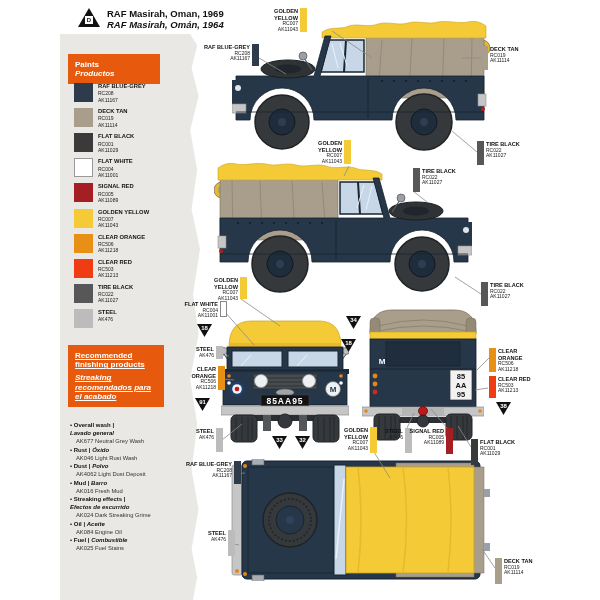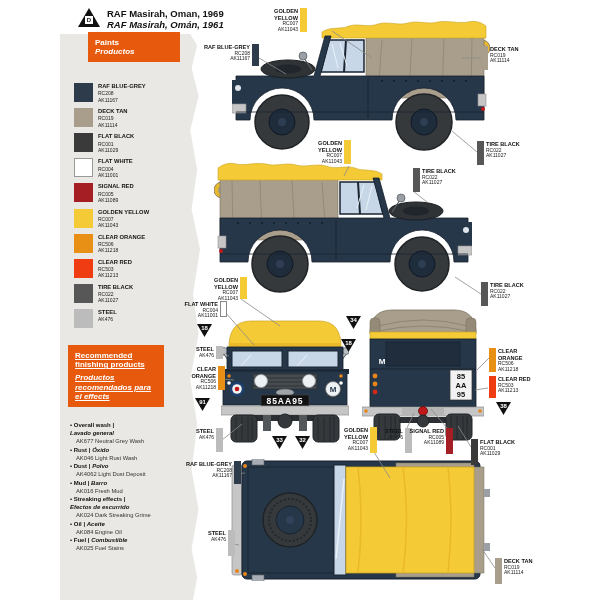--- a/index.html
+++ b/index.html
@@ -11,21 +11,21 @@
   .hdr{position:absolute;left:78px;top:8px;display:flex;gap:7px;}
   .tri-badge{width:22px;height:19px;background:#111;clip-path:polygon(50% 0,100% 100%,0 100%);position:relative;}
   .tri-badge .box{position:absolute;left:7px;top:8px;width:8px;height:8px;background:#fff;
         font-size:6px;font-weight:bold;color:#111;text-align:center;line-height:8px;}
   .title-en{font-size:9.5px;font-weight:bold;line-height:1.2;}
   .title-es{font-size:9.5px;font-weight:bold;font-style:italic;line-height:1.2;}
   
   .obox{position:absolute;background:#e75a0d;color:#fff;padding:6px 7px;}
   .obox .en{font-size:8px;font-weight:bold;line-height:1.15;}
   .obox .es{font-size:8px;font-weight:bold;font-style:italic;line-height:1.15;margin-top:4px;}
-  #paints-box{left:68px;top:32px;width:78px;margin-left:20px;}
+  #paints-box{left:68px;top:54px;width:78px;}
   #finish-box{left:68px;top:345px;width:82px;text-decoration:underline;}
   #paints-list{position:absolute;left:74px;top:77px;width:120px;}
   .paint-row{display:flex;gap:5px;margin-top:6.1px;height:19px;}
   .paint-swatch{width:19px;height:19px;flex:0 0 19px;}
   .paint-swatch.bordered{border:0.5px solid #999;box-sizing:border-box;}
   .paint-text{font-size:5px;line-height:1.25;color:#222;}
   .p-name{font-size:5.8px;font-weight:bold;color:#111;}
   #products-list{position:absolute;left:70px;top:421px;width:125px;}
   .prod-line{font-size:6px;line-height:1.35;}
   .prod-en{font-weight:bold;}
@@ -50,21 +50,21 @@
 
 <div class="page">
   <div class="grey-strip"></div>
 
   <div class="hdr">
     <div class="tri-badge">
       <div class="box">D</div>
     </div>
     <div>
       <div class="title-en">RAF Masirah, Oman, 1969</div>
-      <div class="title-es">RAF Masirah, Omán, 1961</div>
+      <div class="title-es">RAF Masirah, Omán, 1964</div>
     </div>
   </div>
 
   <div class="obox" id="paints-box">
     <div class="en">Paints</div>
     <div class="es" style="margin-top:0">Productos</div>
   </div>
   <div id="paints-list">
       <div class="paint-row">
         <div class="paint-swatch" style="background: rgb(45, 59, 75);"></div>
@@ -142,21 +142,21 @@
         <div class="paint-swatch" style="background: rgb(188, 188, 188);"></div>
         <div class="paint-text">
           <div class="p-name">STEEL</div>
           <div>AK476</div>
         </div>
       </div>
     </div>
 
   <div class="obox" id="finish-box">
     <div class="en">Recommended finishing products</div>
-    <div class="es">Productos recomendados para el effects</div>
+    <div class="es">Streaking recomendados para el acabado</div>
   </div>
   <div id="products-list">
       <div>
         <div class="prod-line"><span class="prod-en">• Overall wash | </span></div>
         <div class="prod-line"><span class="prod-es">Lavado general</span></div>
         <div class="prod-item">AK677 Neutral Grey Wash</div>
       </div>
       <div>
         <div class="prod-line"><span class="prod-en">• Rust | </span><span class="prod-es">Óxido</span></div>
         <div class="prod-item">AK046 Light Rust Wash</div>

